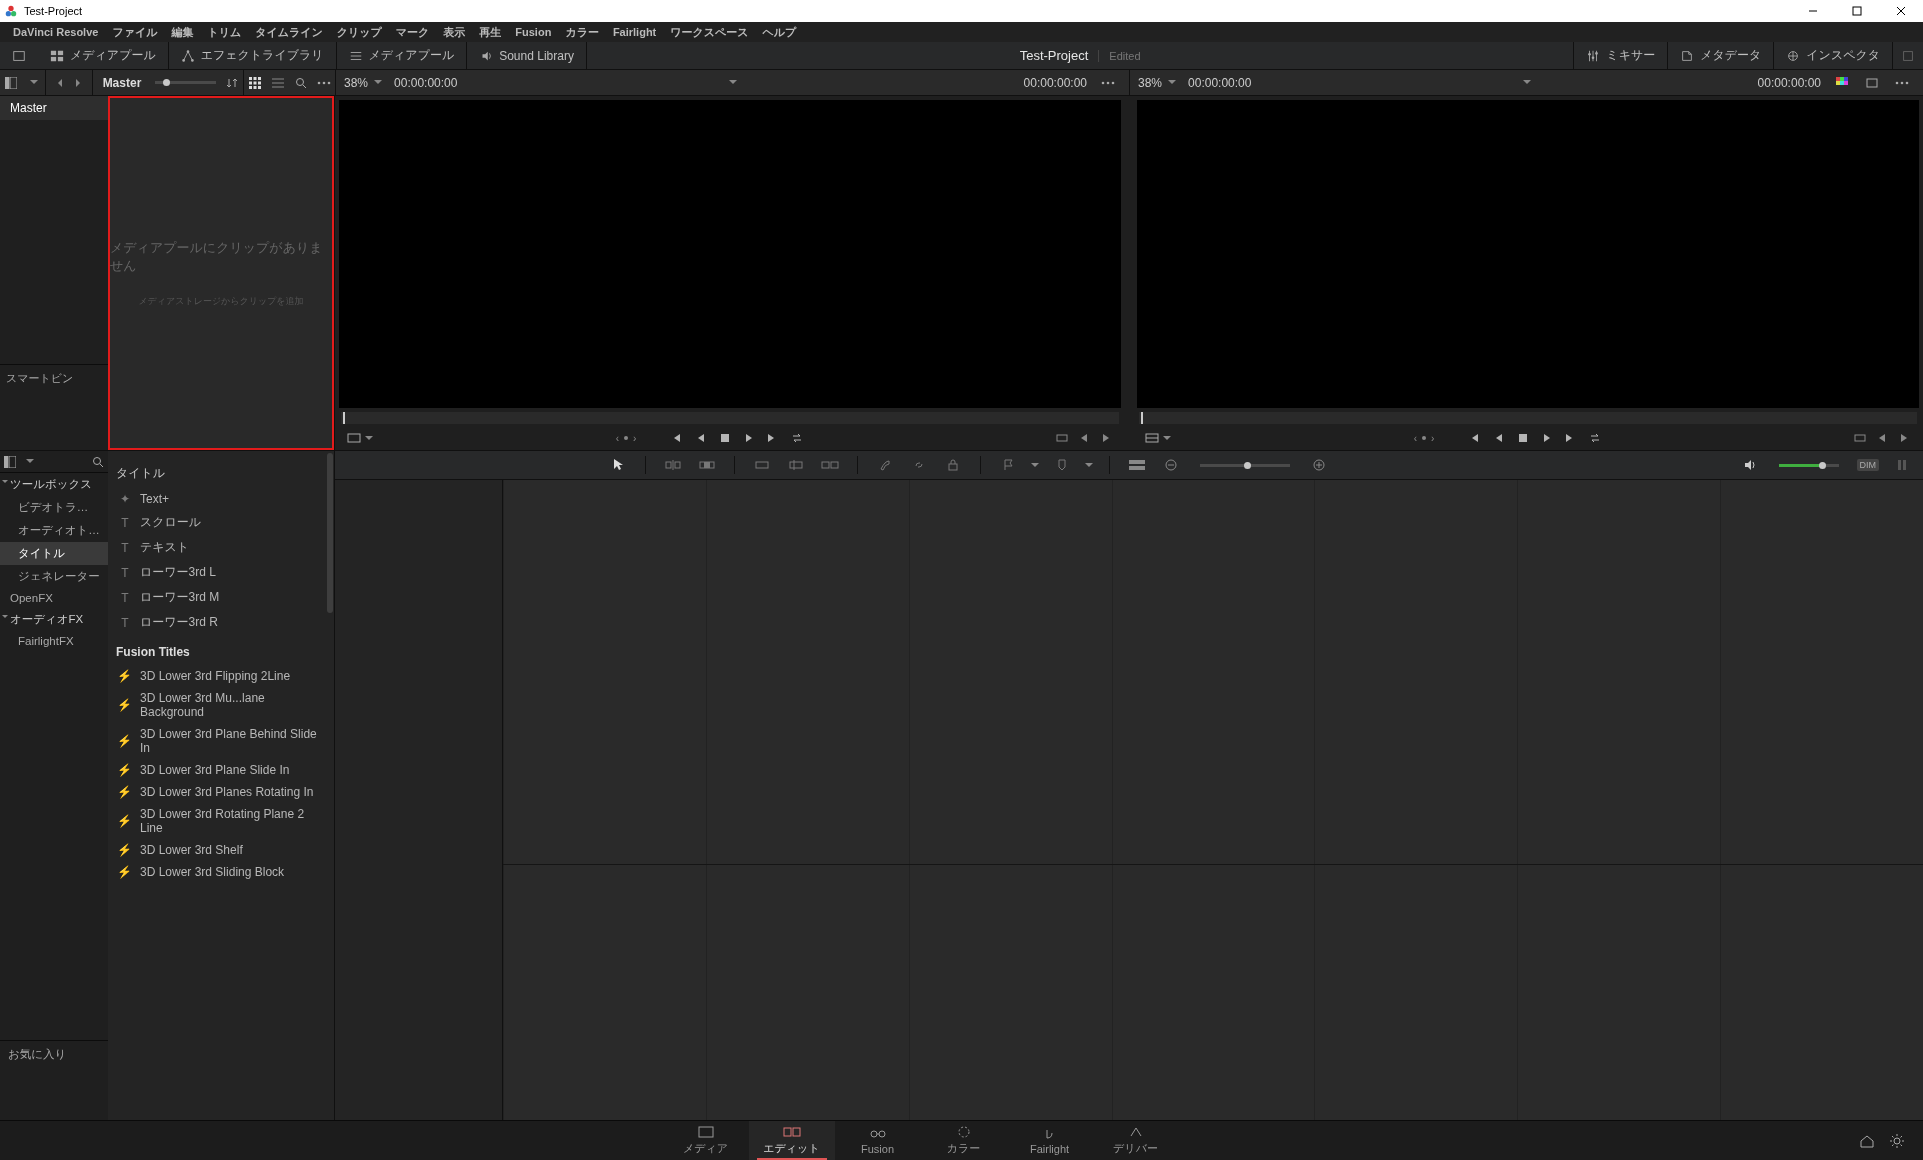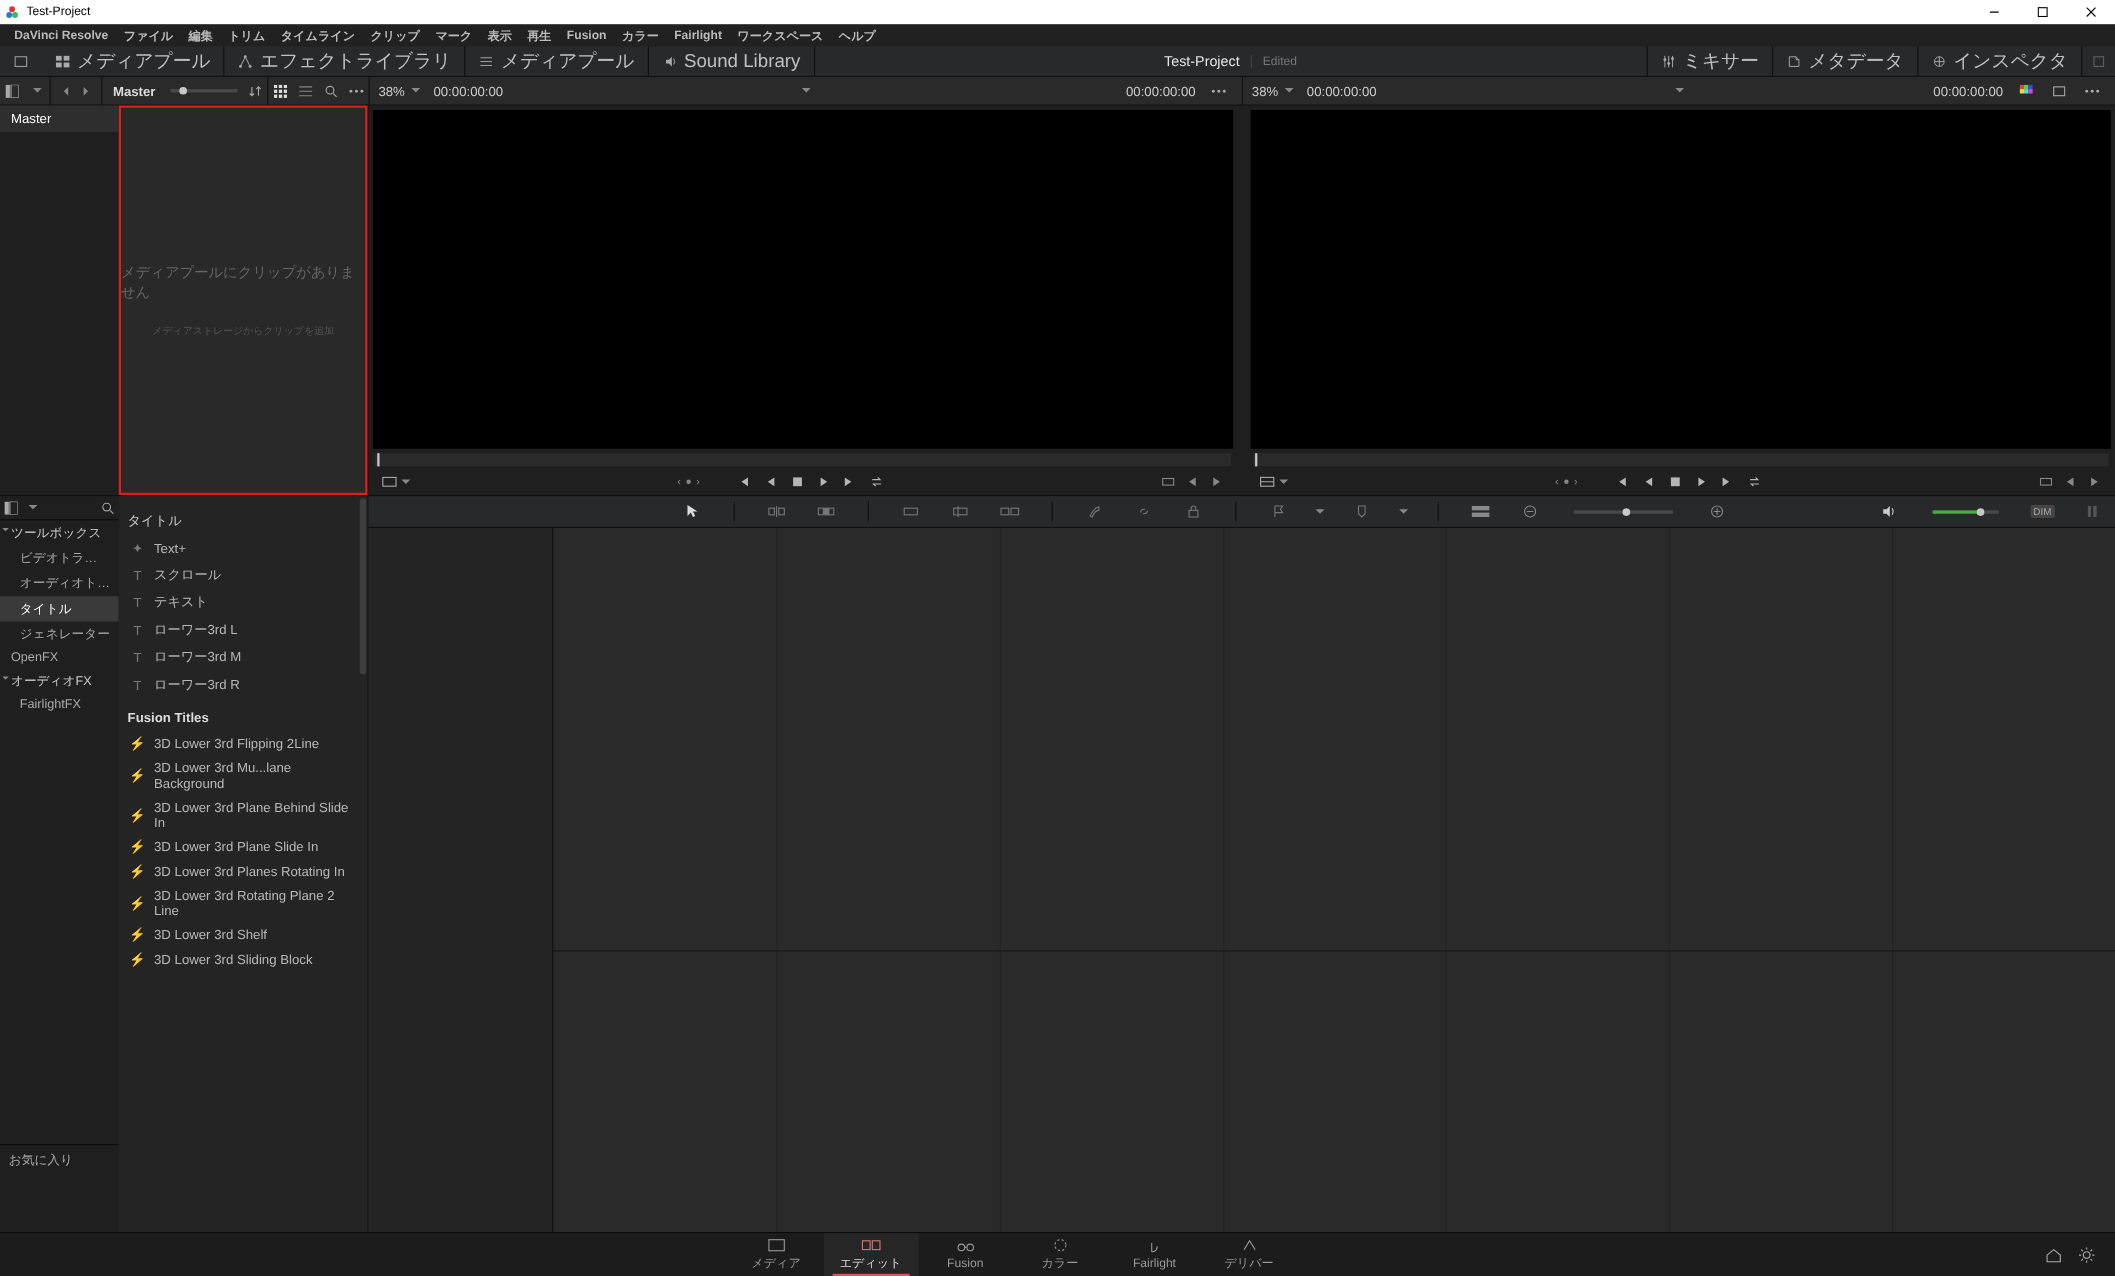--- a/index.html
+++ b/index.html
@@ -12,21 +12,21 @@
 .titlebar .tb-title { font-size:11px; flex:1; }
 .titlebar .win-ctrls { position:absolute; right:0; top:0; height:22px; display:flex; }
 .titlebar .win-ctrls div { width:44px; display:flex; align-items:center; justify-content:center; }
 
 
 .menubar { height:20px; background:#212121; display:flex; align-items:center; padding:0 6px;font-weight:bold; }
 .menubar span { padding:0 7px; font-size:11px; color:#bbb; }
 
 
 .toolbar2 { height:28px; background:#28292a; display:flex; align-items:stretch; border-bottom:1px solid #101010; }
-.tb2-btn { display:flex; align-items:center; padding:0 12px; border-right:1px solid #101010; color:#c0c0c0; font-size:17px; gap:6px; }
+.tb2-btn { display:flex; align-items:center; padding:0 12px; border-right:1px solid #101010; color:#c0c0c0; font-size:12px; gap:6px; }
 .tb2-btn.first{ border-right:none; }
 .tb2-center { flex:1; display:flex; align-items:center; justify-content:center; gap:10px; }
 .proj-name { color:#e6e6e6; font-size:13px; }
 .proj-status { color:#777; font-size:11px; border-left:1px solid #444; padding-left:10px; }
 .tb2-right { display:flex; }
 .tb2-right .tb2-btn { border-left:1px solid #101010; border-right:none; }
 .ico { width:14px; height:14px; }
 
 
 .strip { height:26px; background:#2a2a2a; border-bottom:1px solid #101010; display:flex; align-items:center; }
@@ -81,21 +81,21 @@
 .canvas { flex:1; background:#000; margin:4px 4px 2px 4px;}
 .scrub { height:12px; margin:2px 6px; background:#2a2a2a; position:relative;}
 .scrub .play-ind{ position:absolute; left:2px; top:0; width:2px; height:12px; background:#ccc;}
 .transport { height:24px; display:flex; align-items:center; padding:0 8px; }
 .tbtn { width:22px; height:22px; display:flex; align-items:center; justify-content:center; color:#b5b5b5; }
 .tgap { flex:1; }
 .tcluster{ display:flex; gap:2px;}
 .loopdots { display:flex; align-items:center; gap:5px; color:#888; font-size:10px;}
 .loopdots .d{width:4px;height:4px;border-radius:50%;background:#888;}
 
-.mid-toolbar { height:30px; background:#28292a; border-top:1px solid #101010; border-bottom:1px solid #101010; display:flex; align-items:center; padding:0 10px; gap:23px;}
+.mid-toolbar { height:30px; background:#28292a; border-top:1px solid #101010; border-bottom:1px solid #101010; display:flex; align-items:center; padding:0 10px; gap:12px;}
 .mid-toolbar .mt-sep{ width:1px; height:18px; background:#111; margin:0 4px;}
 .mt-slider{ width:90px; height:3px; background:#4a4a4a; position:relative; margin:0 6px;}
 .mt-slider .knob{ position:absolute; width:7px;height:7px;background:#c8c8c8;border-radius:50%;top:-2px;left:44px;}
 .mid-toolbar .sp{ flex:1;}
 .vol-slider{ width:60px; height:3px; background:#4a4a4a; position:relative; margin:0 6px;}
 .vol-slider .bar{ position:absolute; left:0; top:0; height:3px; width:44px; background:#3fae3f;}
 .vol-slider .knob{ position:absolute; width:7px;height:7px;background:#c8c8c8;border-radius:50%;top:-2px;left:40px;}
 .dim{ font-size:9px; padding:1px 3px; background:#444; color:#aaa; border-radius:2px;}
 
 .timeline { flex:1; background:#212121; display:flex; flex-direction:column; }
@@ -369,20 +369,21 @@
   </div>
 </div>
 
 <div class="body">
   <div class="left-col">
     <div class="bin-row">
       <div class="bin-tree">
         <div class="bin-tree-top">
           <div class="bin-item sel">Master</div>
         </div>
+        <div class="smartbin">スマートビン</div>
       </div>
       <div class="pool">
         <div>メディアプールにクリップがありません</div>
         <div class="pool-sub">メディアストレージからクリップを追加</div>
       </div>
     </div>
     <div class="fx-row">
       <div class="fx-cats">
         <div class="fx-search">
           <div class="sq" style="width:18px">

